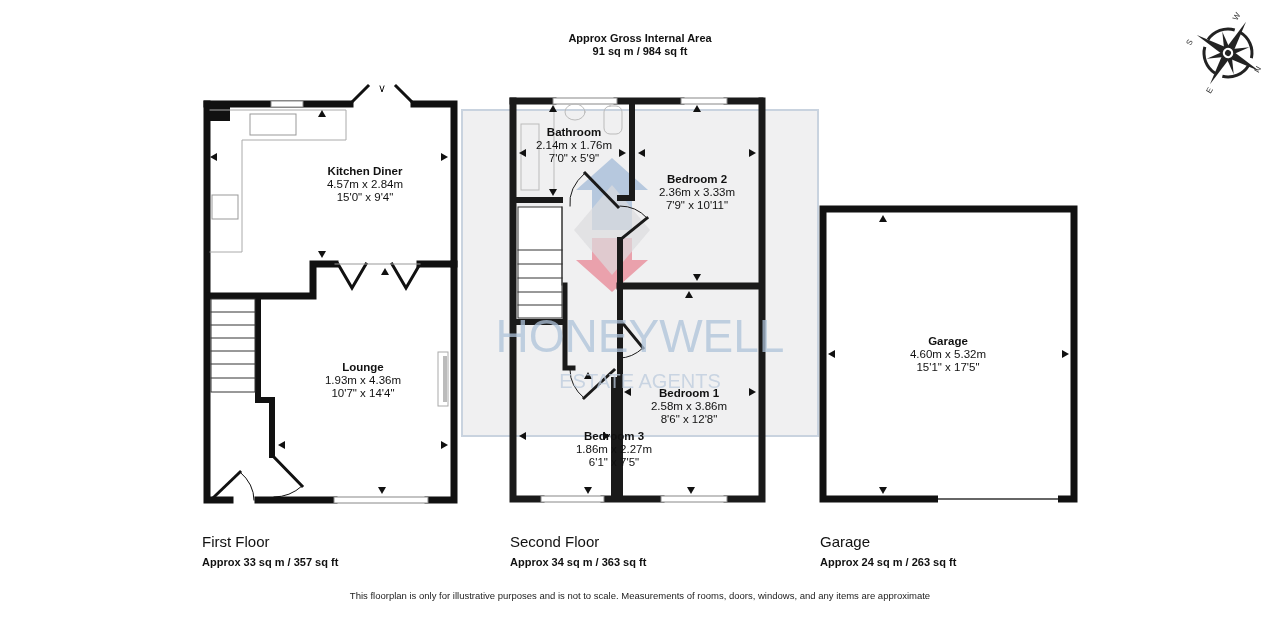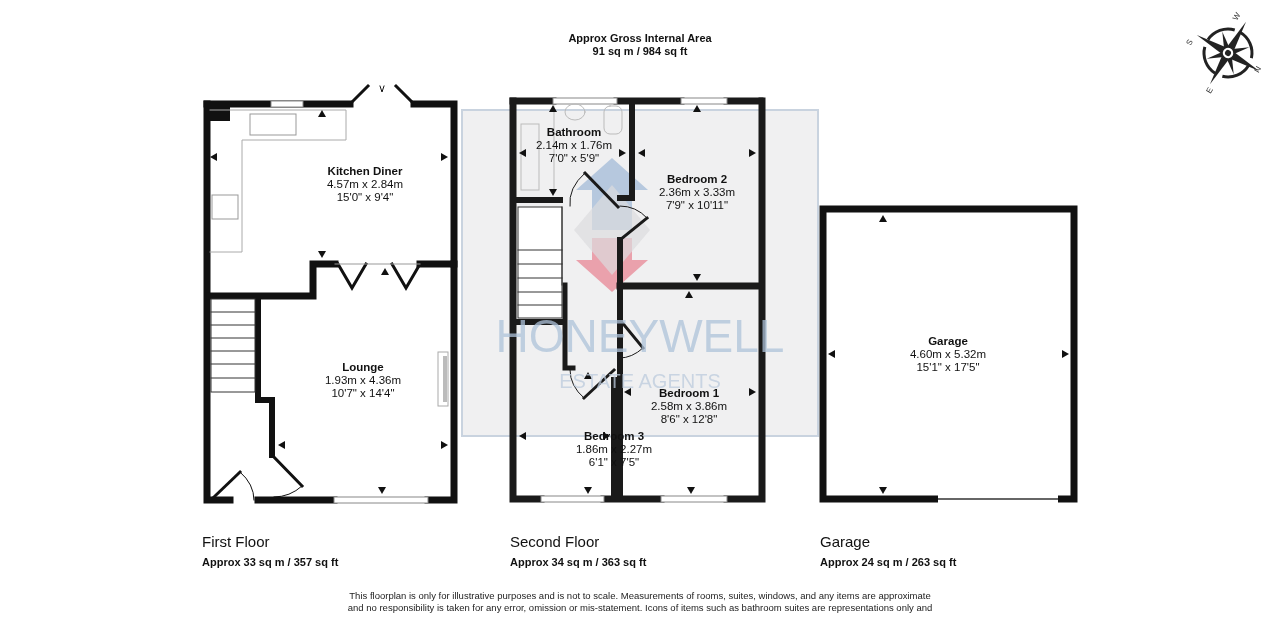--- a/index.html
+++ b/index.html
@@ -234,15 +234,14 @@
 <div class="abs" style="left:510px;top:533px;">
   <div class="floor-title">Second Floor</div>
   <div class="floor-area">Approx 34 sq m / 363 sq ft</div>
 </div>
 <div class="abs" style="left:820px;top:533px;">
   <div class="floor-title">Garage</div>
   <div class="floor-area">Approx 24 sq m / 263 sq ft</div>
 </div>
 
 <div class="abs disclaimer">
-  <div>This floorplan is only for illustrative purposes and is not to scale. Measurements of rooms, suites, windows, and any items are approximate</div>
-  <div>and no responsibility is taken for any error, omission or mis-statement. Icons of items such as bathroom suites are representations only and</div>
+  <div>This floorplan is only for illustrative purposes and is not to scale. Measurements of rooms, doors, windows, and any items are approximate</div>
 </div>
 
 </body></html>

